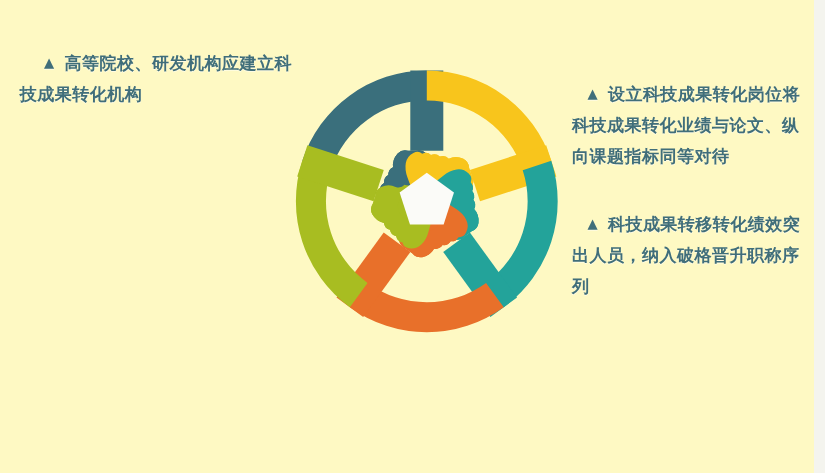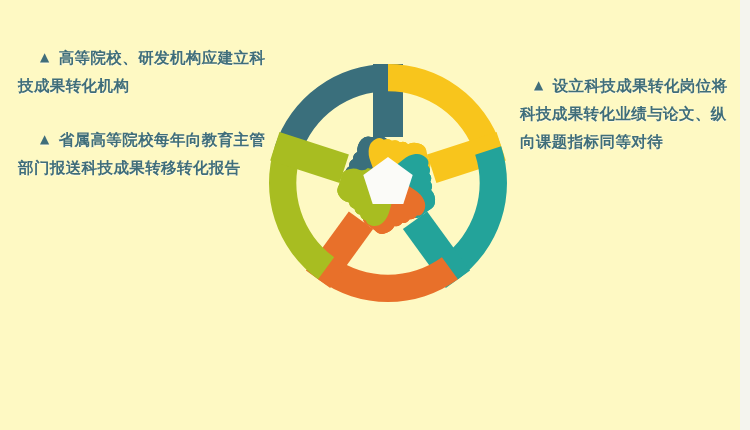--- a/index.html
+++ b/index.html
@@ -61,25 +61,25 @@
   }
   #emblem svg { display: block; width: 100%; height: 100%; }
 </style>
 </head>
 <body>
 
 <div id="poster">
 
   <div class="col col-left">
     <p class="note"><span class="bullet">▲</span><span>高等院校、研发机构应建立科技成果转化机构</span></p>
-    <p class="note"><span class="bullet">▲</span><span>省属高等院校每年向教育主管部门报送科技成果转移转化报告</span></p>
   </div>
 
   <div class="col col-right">
     <p class="note"><span class="bullet">▲</span><span>设立科技成果转化岗位将科技成果转化业绩与论文、纵向课题指标同等对待</span></p>
+    <p class="note"><span class="bullet">▲</span><span>科技成果转移转化绩效突出人员，纳入破格晋升职称序列</span></p>
   </div>
 
   <div id="emblem">
     <svg viewBox="0 0 290 310" xmlns="http://www.w3.org/2000/svg">
       <defs>
 
         <g id="armShape">
 
           <path d="M 119 0
                    A 119 119 0 0 0 36.77 -113.17

